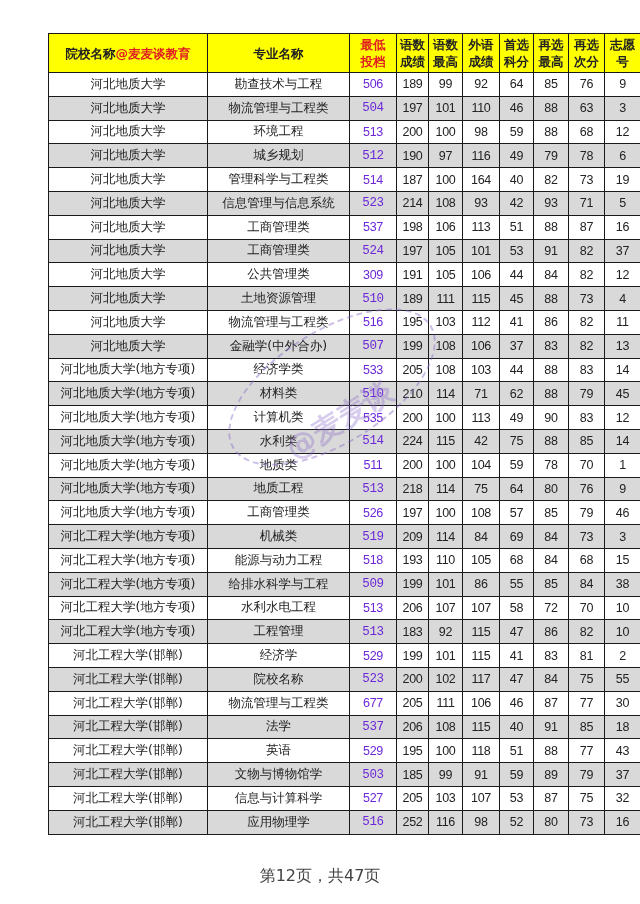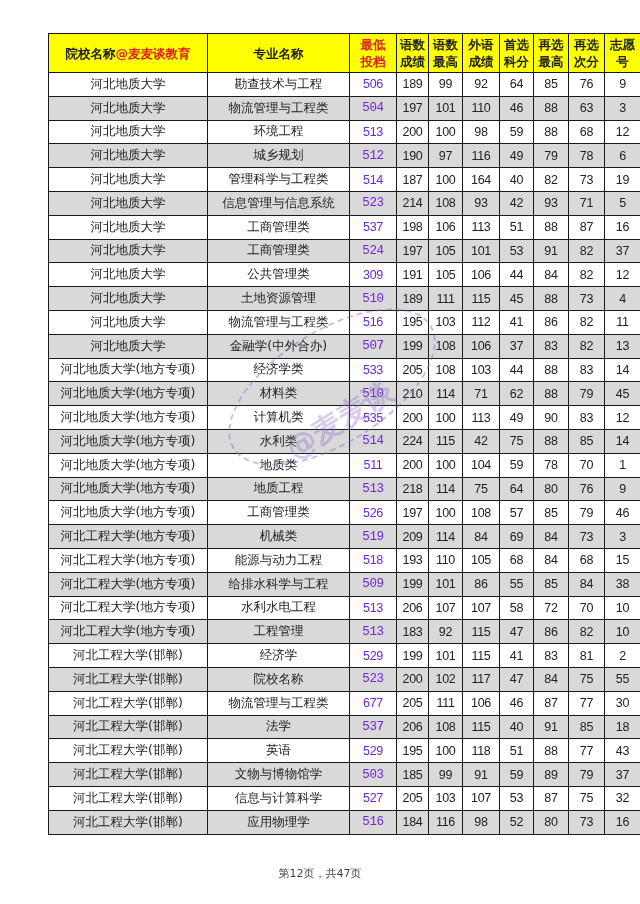--- a/index.html
+++ b/index.html
@@ -12,21 +12,21 @@
   table.grid th { background:#ffff00; font-weight:bold; font-size:12.5px; line-height:17px;
                height:38px; color:#222; }
   th .red { color:#e02020; }
   table.grid td { height:22.8px; font-size:12.5px; color:#222; }
   td.num { font-size:17px; letter-spacing:-0.3px; color:#111;
            font-family:"Liberation Sans","DejaVu Sans",sans-serif; }
   td.num.min { color:#6d28d9; }
   tr.alt td { background:#d9d9d9; }
   tr.alt td.num.min { background:#d9d9d9;font-family:Liberation Mono, monospace; }
   .footer { position:absolute; top:866px; left:0; width:640px; text-align:center;
-            font-size:11px; color:#444; }
+            font-size:16px; color:#444; }
   .stamp { position:absolute; left:215px; top:330px; width:230px; height:110px;
            border:2px dashed rgba(140,110,200,0.45); border-radius:50%;
            transform:rotate(-32deg); pointer-events:none; }
   .stamp-text { position:absolute; left:225px; top:400px; width:230px; text-align:center;
            font-size:30px; color:rgba(140,110,200,0.35); transform:rotate(-32deg);
            pointer-events:none; font-weight:bold; }
 </style>
 </head>
 <body>
 
@@ -427,21 +427,21 @@
         <td class="num">107</td>
         <td class="num">53</td>
         <td class="num">87</td>
         <td class="num">75</td>
         <td class="num">32</td>
       </tr>
       <tr class="alt">
         <td>河北工程大学(邯郸)</td>
         <td>应用物理学</td>
         <td class="num min">516</td>
-        <td class="num">184</td>
+        <td class="num">252</td>
         <td class="num">116</td>
         <td class="num">98</td>
         <td class="num">52</td>
         <td class="num">80</td>
         <td class="num">73</td>
         <td class="num">16</td>
       </tr>
     </tbody>
 </table>
 

